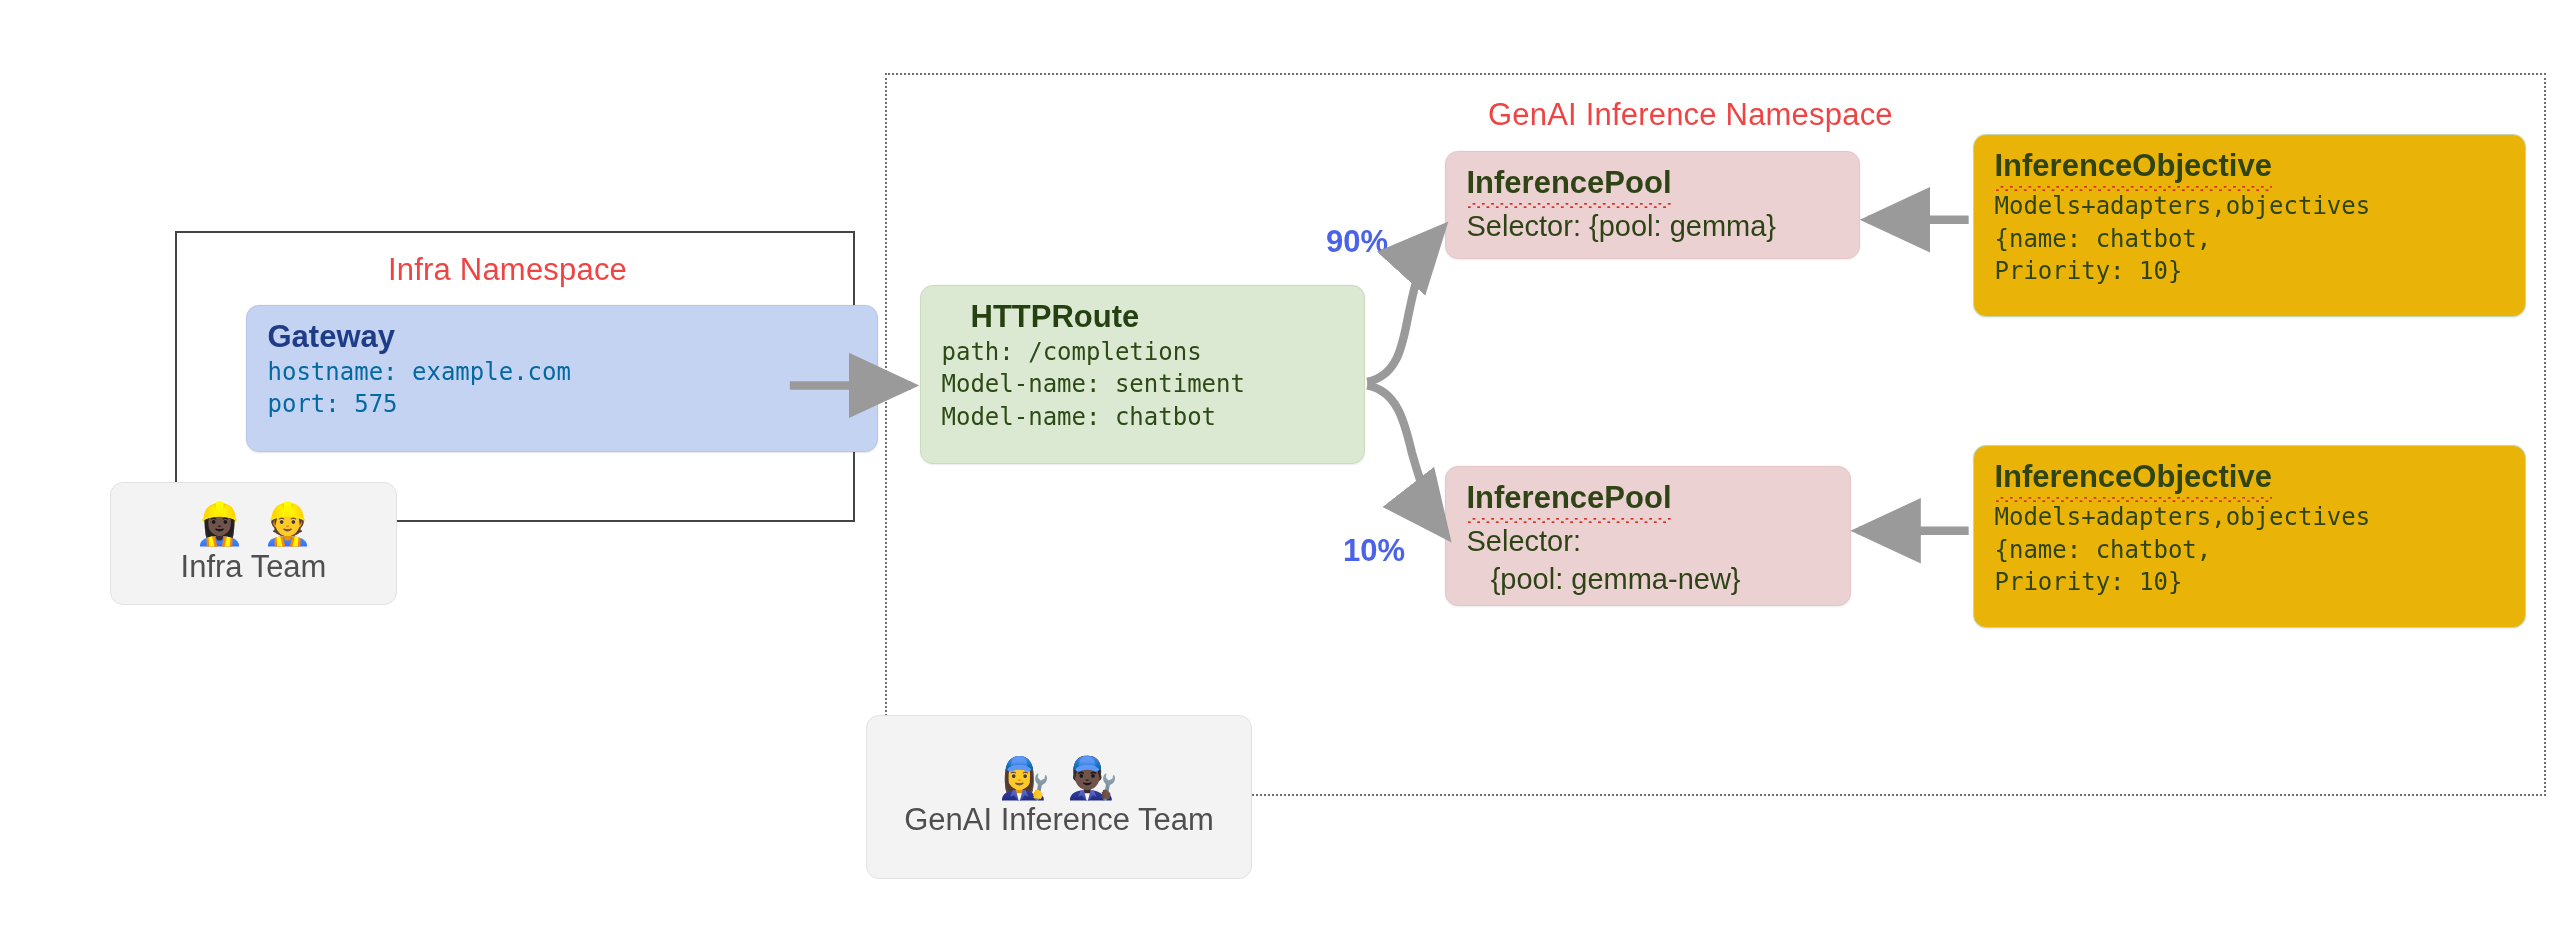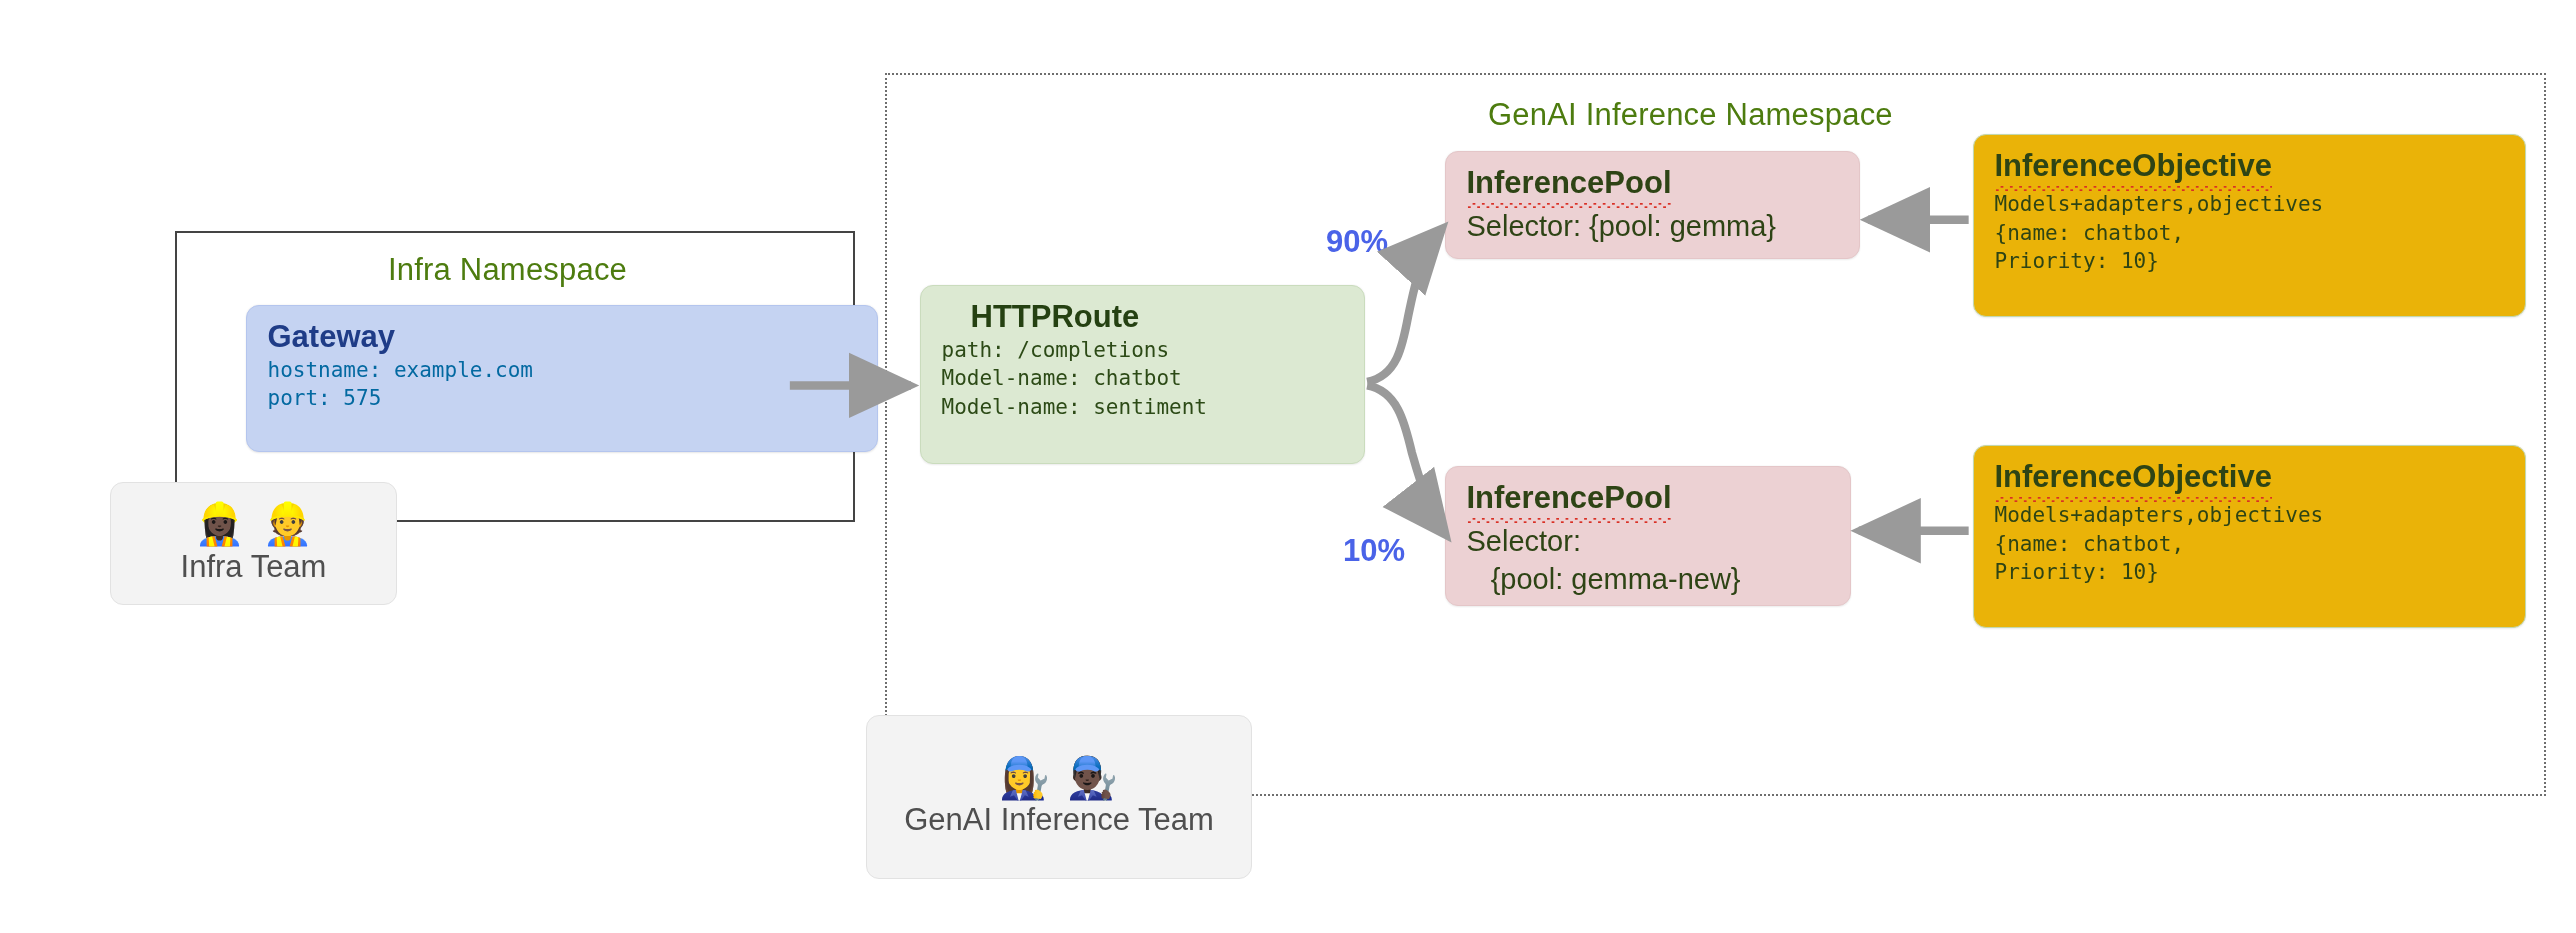--- a/index.html
+++ b/index.html
@@ -15,42 +15,42 @@
     background:transparent;
   }
   .ns-solid{
     position:absolute;
     border:2.8px solid #444444;
     box-sizing:border-box;
     background:#ffffff;
   }
   .ns-title{
     position:absolute;
-    color:#4d7c0f;
+    color:#ef4444;
     font-size:31px;
     letter-spacing:0.2px;
     white-space:nowrap;
   }
 
   
   .card{
     position:absolute;
     box-sizing:border-box;
     border-radius:13px;
     padding:13px 20.5px 15px 20.5px;
   }
   .card .ttl{
     font-weight:bold;
     font-size:31px;
     line-height:1.18;
     white-space:nowrap;
   }
   .card .body{
     font-family:"DejaVu Sans Mono","Liberation Mono",monospace;
-    font-size:21px;
+    font-size:24px;
     line-height:1.36;
     white-space:pre;
   }
   .card .body-sans{
     font-family:"Liberation Sans",sans-serif;
     font-size:29px;
     line-height:1.32;
     white-space:pre;
   }
 
@@ -159,22 +159,22 @@
 
   <div class="card gateway" style="left:246px;top:305px;width:632px;height:147px;">
     <div class="ttl">Gateway</div>
     <div class="body">hostname: example.com</div>
     <div class="body">port: 575</div>
   </div>
 
   <div class="card httproute" style="left:920px;top:285px;width:445px;height:179px;">
     <div class="ttl">HTTPRoute</div>
     <div class="body">path: /completions</div>
+    <div class="body">Model-name: sentiment</div>
     <div class="body">Model-name: chatbot</div>
-    <div class="body">Model-name: sentiment</div>
   </div>
 
   <div class="card pool" style="left:1445px;top:151px;width:415px;height:108px;">
     <div class="ttl squiggle">InferencePool</div>
     <div class="body-sans" style="margin-top:5.6px;">Selector: {pool: gemma}</div>
   </div>
 
   <div class="card pool" style="left:1445px;top:466px;width:406px;height:140px;">
     <div class="ttl squiggle">InferencePool</div>
     <div class="body-sans" style="margin-top:5.6px;">Selector:</div>

